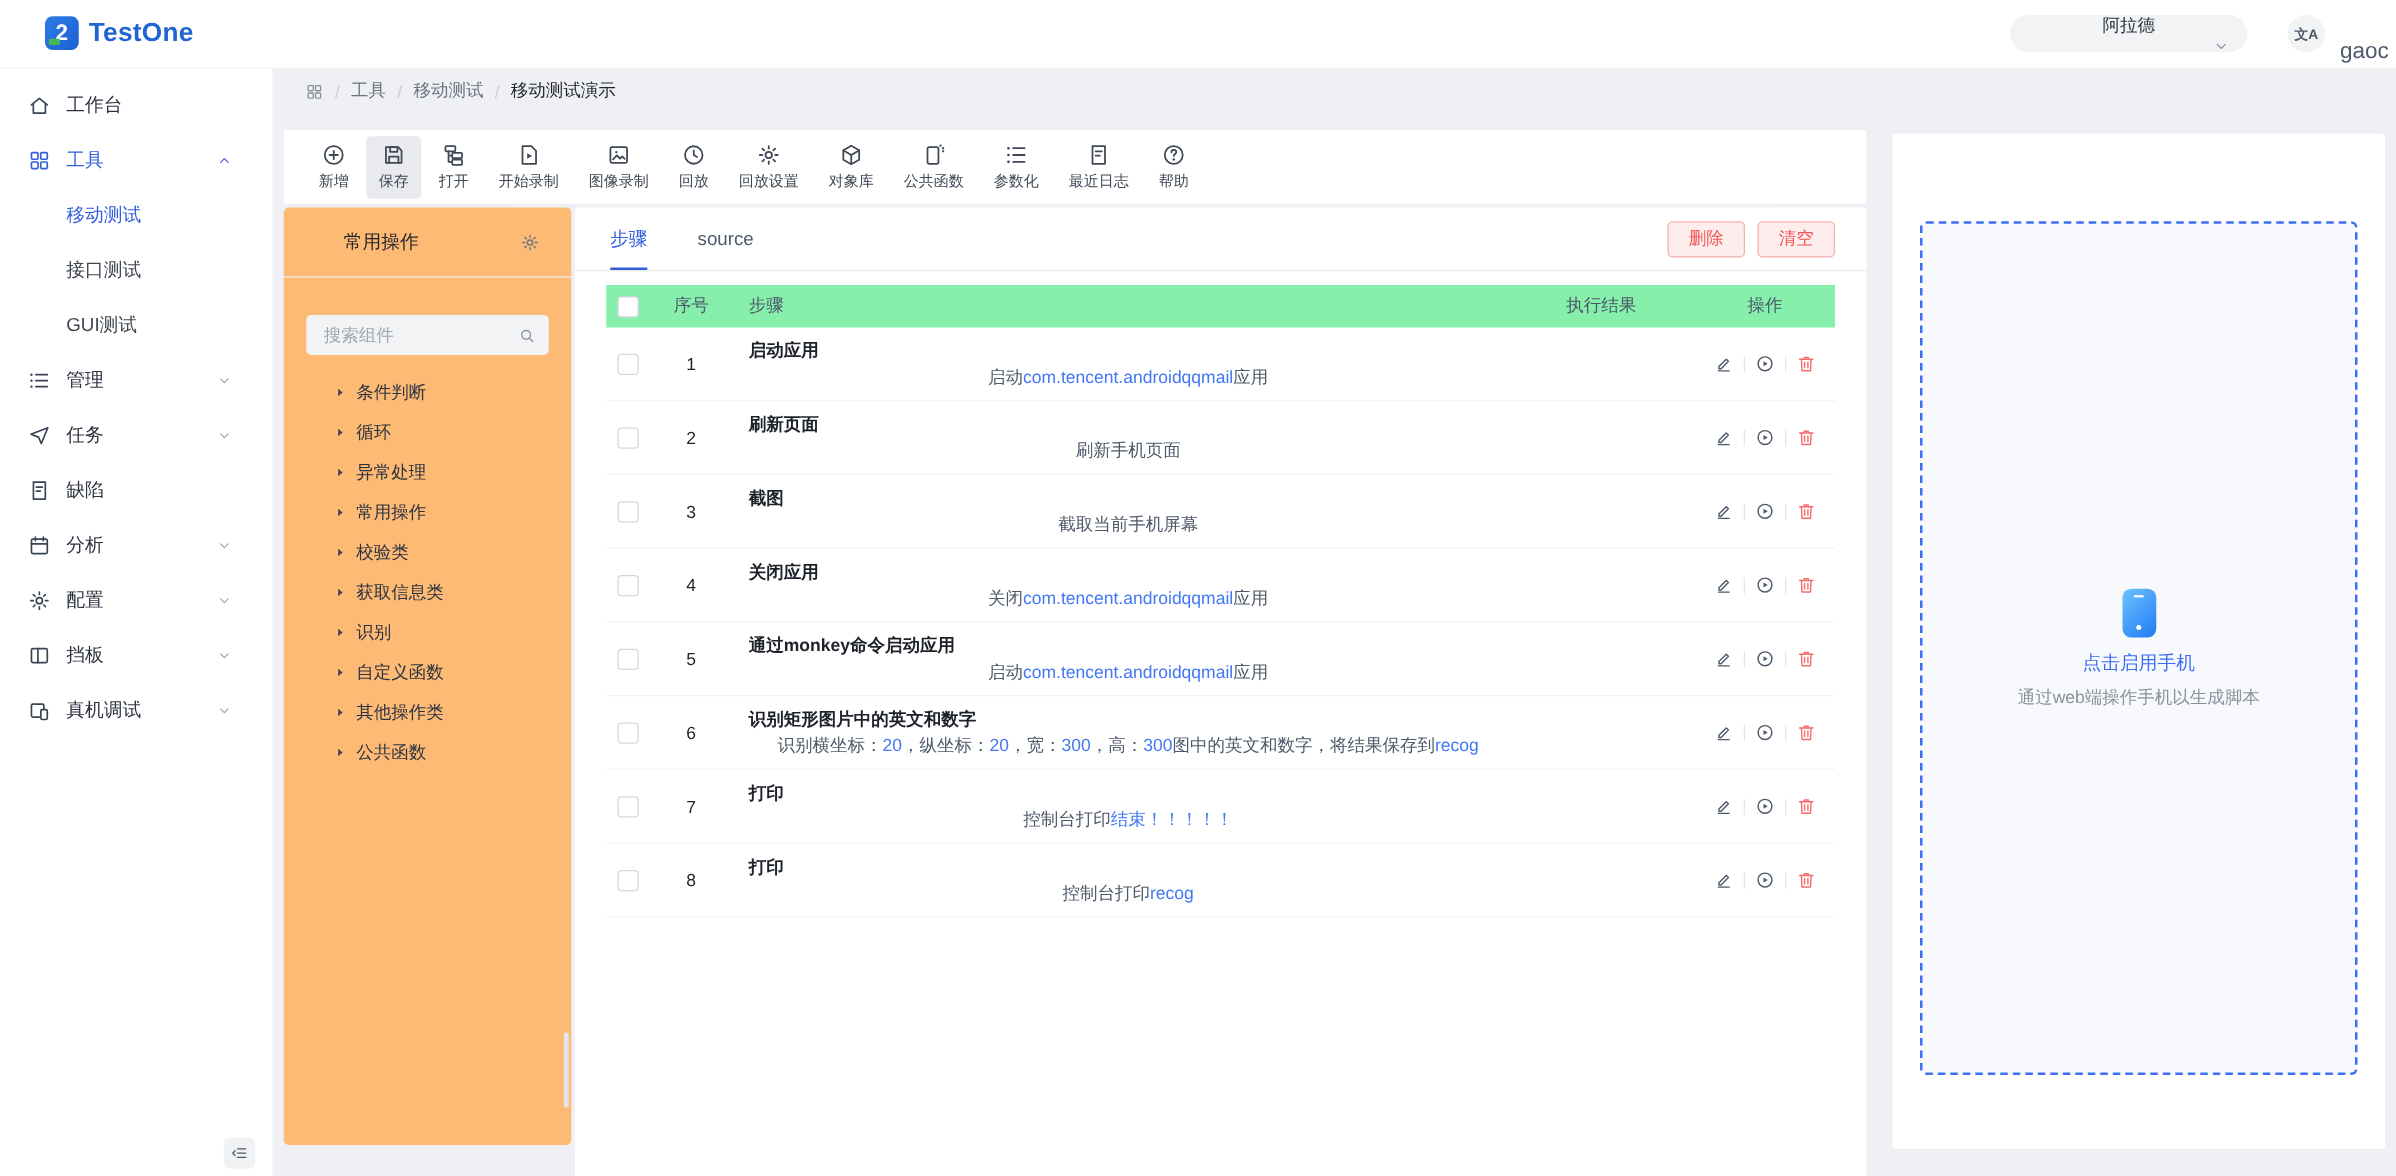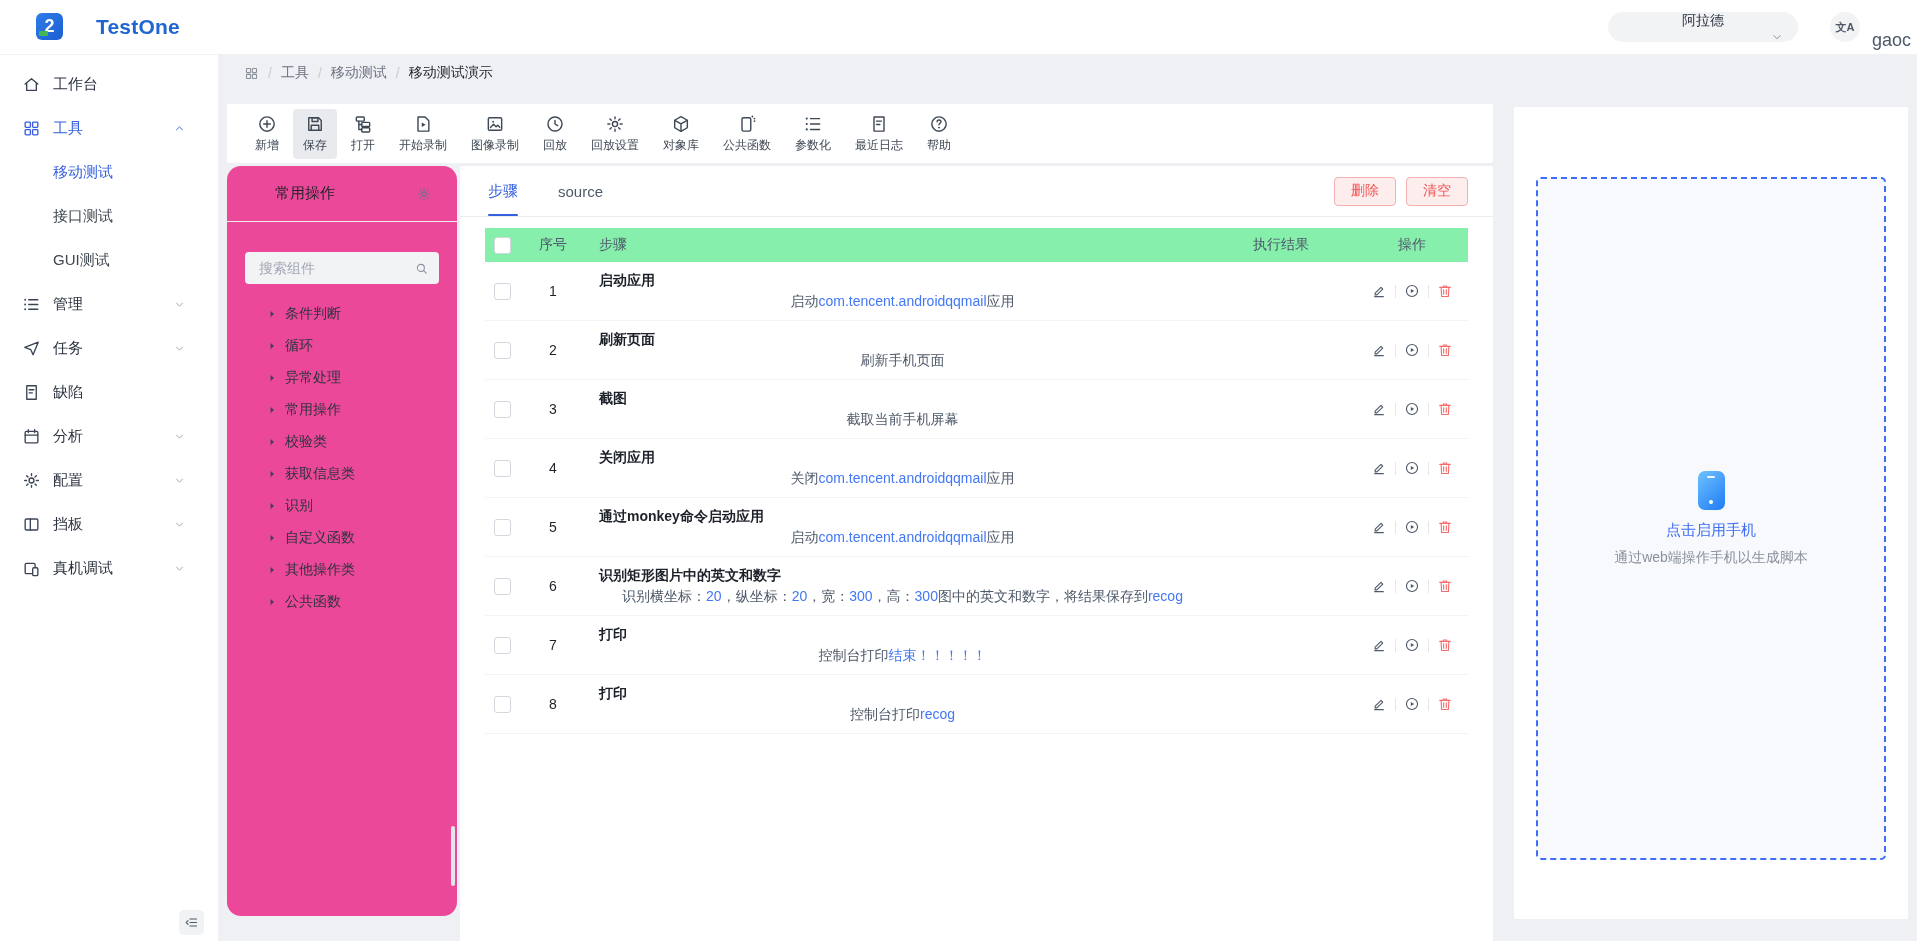--- a/index.html
+++ b/index.html
@@ -2,21 +2,21 @@
 <html><head>
 <meta charset="utf-8">
 <style>
   html,body{margin:0;padding:0;background:#eef0f3;font-family:"Liberation Sans","DejaVu Sans",sans-serif;}
   .stage{position:relative;width:1917px;height:941px;background:#eef0f3;overflow:hidden;color:#1f2329;}
   
   .hdr{position:absolute;left:0;top:0;width:1917px;height:54px;background:#fff;border-bottom:1px solid #f0f1f3;z-index:5;}
   .logo{position:absolute;left:36px;top:13px;display:flex;align-items:center;gap:8px;}
   .logo-mark{width:27px;height:27px;border-radius:6px;background:linear-gradient(135deg,#2f7ce9,#1b5fd0);color:#fff;font-weight:bold;font-size:18px;display:flex;align-items:center;justify-content:center;position:relative;}
   .logo-mark::after{content:"";position:absolute;left:3px;bottom:4px;width:9px;height:5px;background:#43b656;border-radius:1px;}
-  .logo-text{font-size:21px;font-weight:bold;color:#2066d2;letter-spacing:.2px;margin-left:25px;}
+  .logo-text{font-size:21px;font-weight:bold;color:#2066d2;letter-spacing:.2px;}
   .ws-pill{position:absolute;left:1608px;top:12px;width:190px;height:30px;background:#f2f3f5;border-radius:16px;display:flex;align-items:center;padding:0 14px;box-sizing:border-box;font-size:14px;color:#2c3340;cursor:pointer;flex-direction:column;}
   .ws-pill .chev{margin-left:auto;width:14px;height:14px;color:#8a919c;}
   .lang-btn{position:absolute;left:1830px;top:12px;width:30px;height:30px;border-radius:50%;background:#f2f3f5;border:none;color:#4e5969;font-size:11px;font-weight:bold;display:flex;align-items:center;justify-content:center;cursor:pointer;padding:0;}
   .username{position:absolute;left:1872px;top:30px;font-size:18px;color:#4e5969;white-space:nowrap;}
   
   .sidebar{position:absolute;left:0;top:54px;width:219px;height:887px;background:#fff;border-right:1px solid #f0f1f3;box-sizing:border-box;padding-top:8px;}
   .side-item{height:44px;display:flex;align-items:center;padding:0 20px 0 22px;font-size:15px;color:#2d3340;cursor:pointer;}
   .side-item .ic{width:19px;height:19px;margin-right:12px;color:#3b4455;}
   .side-item .chev{margin-left:auto;width:13px;height:13px;color:#9aa0ab;}
   .side-item.active{color:#3560dd;}
@@ -31,21 +31,21 @@
   .crumb-sep{color:#c9ccd4;}
   .crumb.current{color:#1f2329;}
   .crumb{cursor:pointer;}
   
   .toolbar{position:absolute;left:227px;top:104px;width:1266px;height:59px;background:#fff;border-radius:2px;display:flex;align-items:center;padding-left:18px;box-sizing:border-box;}
   .tool-item{display:flex;flex-direction:column;align-items:center;justify-content:center;gap:3px;padding:5px 10px;margin-right:4px;border-radius:4px;cursor:pointer;color:#3f4855;}
   .tool-item .ic{width:20px;height:20px;}
   .tool-item .t-label{font-size:12px;color:#3f4855;white-space:nowrap;}
   .tool-item.active{background:#e9eaee;}
   
-  .comp{position:absolute;left:227px;top:166px;width:230px;height:750px;background:#ec4899;border-radius:14px;box-sizing:border-box;}
+  .comp{position:absolute;left:227px;top:166px;width:230px;height:750px;background:#fdba74;border-radius:4px;box-sizing:border-box;}
   .comp-hd{height:55px;display:flex;align-items:center;padding:0 25px 0 48px;border-bottom:1px solid #f0f0f0;margin:0 0;}
   .comp-title{font-size:15px;color:#1f2329;}
   .comp-gear{margin-left:auto;width:16px;height:16px;color:#6b7280;cursor:pointer;}
   .comp-search{margin:30px 18px 14px 18px;height:32px;background:#f2f3f5;border-radius:4px;display:flex;align-items:center;padding:0 10px 0 12px;}
   .comp-search input{border:none;background:transparent;outline:none;flex:1;font-size:14px;color:#2c3340;font-family:inherit;min-width:0;}
   .comp-search input::placeholder{color:#a1a7b3;}
   .comp-search .ic{width:15px;height:15px;color:#8a919c;}
   .tree-item{height:32px;display:flex;align-items:center;padding-left:40px;font-size:14px;color:#2c3340;cursor:pointer;gap:8px;}
   .tree-item .caret{width:10px;height:10px;color:#3b4455;}
   .comp-thumb{position:absolute;right:2px;bottom:30px;width:4px;height:60px;background:#e3e5e9;border-radius:2px;}

